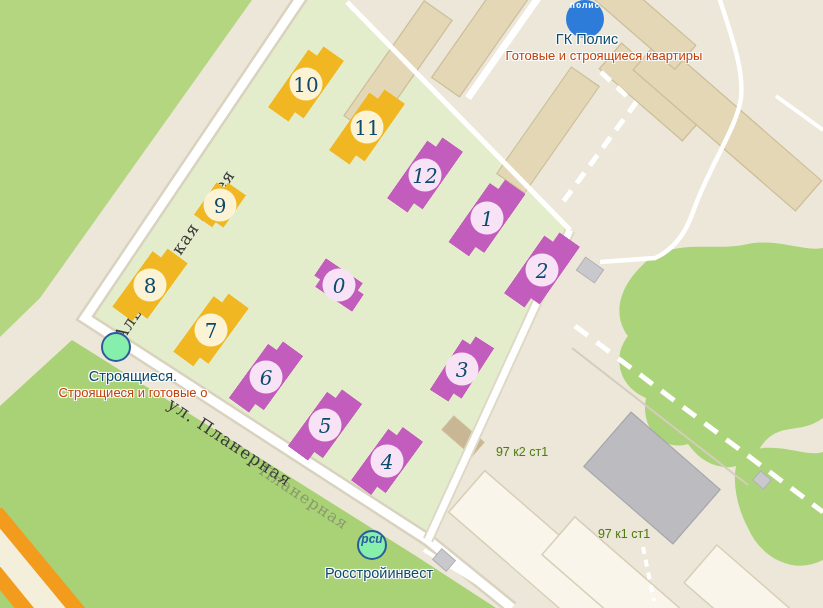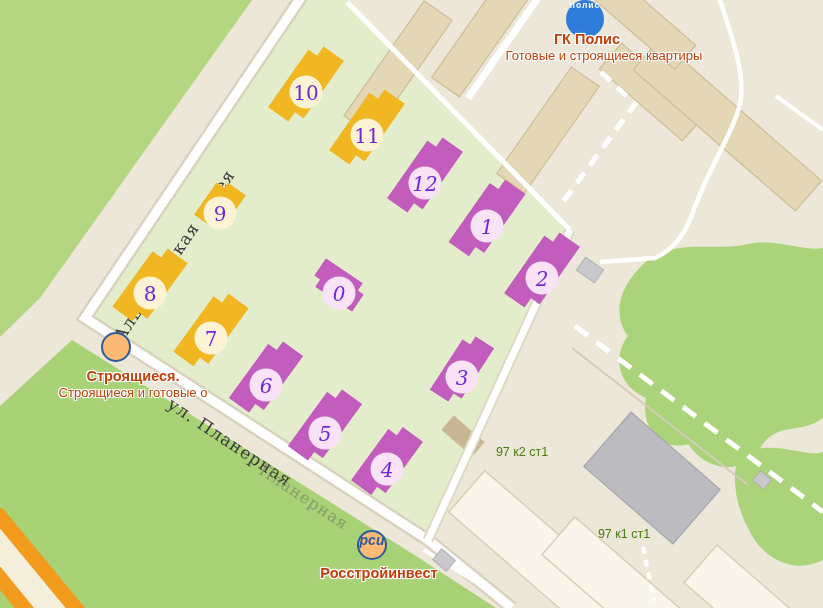--- a/index.html
+++ b/index.html
@@ -9,42 +9,42 @@
 
   
   .bld{position:absolute;width:0;height:0;z-index:30;}
   .bld .fp{position:absolute;left:0;top:0;width:var(--w);height:var(--h);
       transform:translate(-50%,-50%) rotate(var(--r));
       clip-path:polygon(0 14%,30% 14%,30% 0,100% 0,100% 86%,70% 86%,70% 100%,0 100%);}
   .bld.yellow .fp{background:#f1b723;}
   .bld.purple .fp{background:#c35dbd;}
   .bld .num{position:absolute;left:0;top:0;width:33px;height:33px;border-radius:50%;
       transform:translate(-50%,-50%);display:flex;align-items:center;justify-content:center;
-      font:20px "DejaVu Serif",serif;color:#6d28d9;margin-top:8px;}
+      font:20px "DejaVu Serif",serif;color:#0c4a6e;}
   .bld.yellow .num{background:#fbf3d3;}
   .bld.purple .num{background:#f8e3f6;font-style:italic;}
 
   
   .street{position:absolute;z-index:10;white-space:nowrap;color:#3a3a3a;
       font:17px "DejaVu Serif",serif;letter-spacing:1px;
       transform:translate(-50%,-50%) rotate(var(--r));}
   .street.faint{color:#6f6f68;opacity:.55;font-size:16px;}
   .addr{position:absolute;z-index:8;white-space:nowrap;color:#4d7c0f;font-size:12.5px;
       transform:translate(-50%,-50%);
       text-shadow:-1px 0 #e9e4d5,1px 0 #e9e4d5,0 -1px #e9e4d5,0 1px #e9e4d5;}
 
   
   .pin{position:absolute;border-radius:50%;display:flex;justify-content:center;
       transform:translate(-50%,-50%);z-index:40;box-sizing:border-box;}
   .pin.polis{width:38px;height:38px;background:#2d7cd9;color:#fff;
       font-weight:bold;font-size:8.5px;letter-spacing:1px;}
-  .pin.small{width:30px;height:30px;background:#fdba74;border:2.5px solid #2b5c9c;
-      color:#2b5c9c;font-style:italic;font-weight:bold;font-size:14px;z-index:20;}
+  .pin.small{width:30px;height:30px;background:#86efac;border:2.5px solid #2b5c9c;
+      color:#2b5c9c;font-style:italic;font-weight:bold;font-size:12px;z-index:20;}
   .poi-title{position:absolute;z-index:40;white-space:nowrap;transform:translate(-50%,-50%);
-      font-weight:bold;font-size:14.5px;color:#c2410c;
+      font-weight:normal;font-size:14.5px;color:#0c4a6e;
       text-shadow:-1px -1px 0 #fff,1px -1px 0 #fff,-1px 1px 0 #fff,1px 1px 0 #fff,0 0 3px #fff;}
   .poi-sub{position:absolute;z-index:40;white-space:nowrap;transform:translate(-50%,-50%);
       font-size:13px;color:#c2410c;
       text-shadow:-1px -1px 0 #fff,1px -1px 0 #fff,-1px 1px 0 #fff,1px 1px 0 #fff,0 0 3px #fff;}
 </style>
 </head>
 <body>
 
 <div class="map">
 

